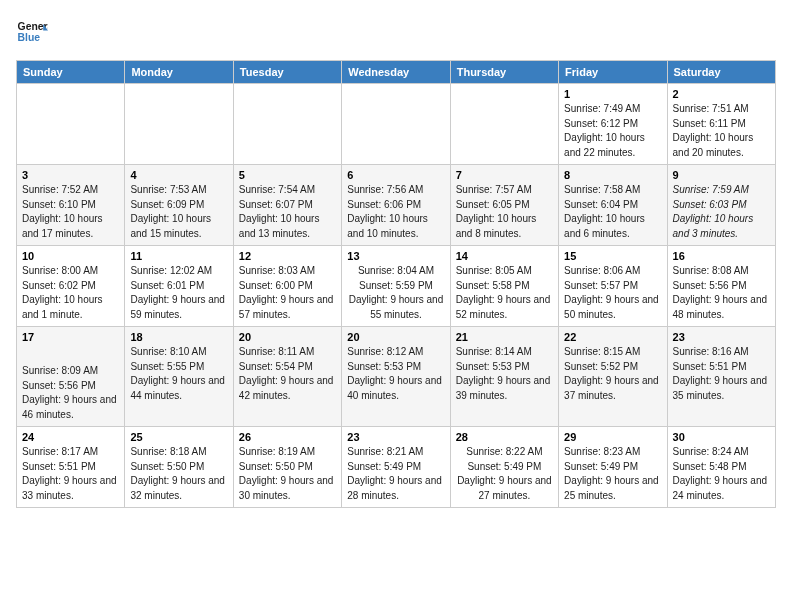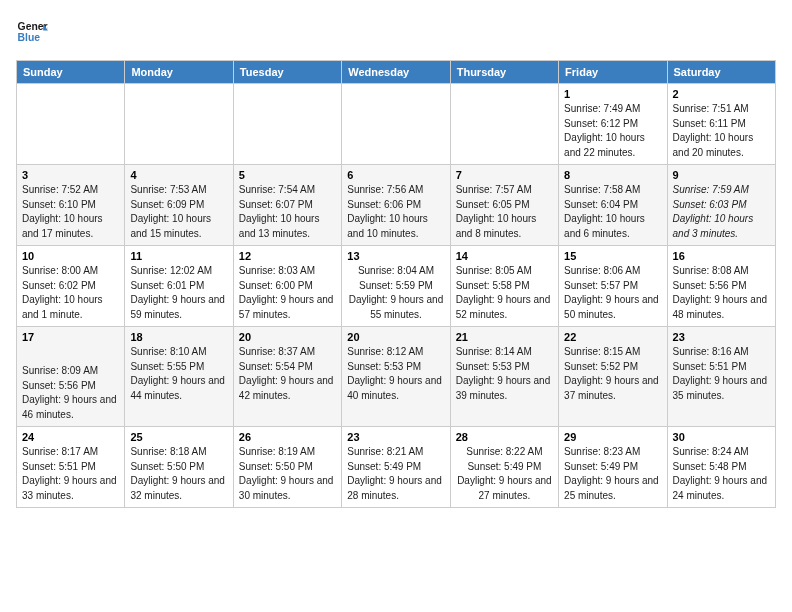--- a/index.html
+++ b/index.html
@@ -222,21 +222,21 @@
 Daylight: 9 hours and 46 minutes.</div>
         </td>
         <td>
           <div class="day-num">18</div>
           <div class="day-info" style="white-space: pre-line;">Sunrise: 8:10 AM
 Sunset: 5:55 PM
 Daylight: 9 hours and 44 minutes.</div>
         </td>
         <td>
           <div class="day-num">20</div>
-          <div class="day-info" style="white-space: pre-line;">Sunrise: 8:37 AM
+          <div class="day-info" style="white-space: pre-line;">Sunrise: 8:11 AM
 Sunset: 5:54 PM
 Daylight: 9 hours and 42 minutes.</div>
         </td>
         <td>
           <div class="day-num">20</div>
           <div class="day-info" style="white-space: pre-line;">Sunrise: 8:12 AM
 Sunset: 5:53 PM
 Daylight: 9 hours and 40 minutes.</div>
         </td>
         <td>

